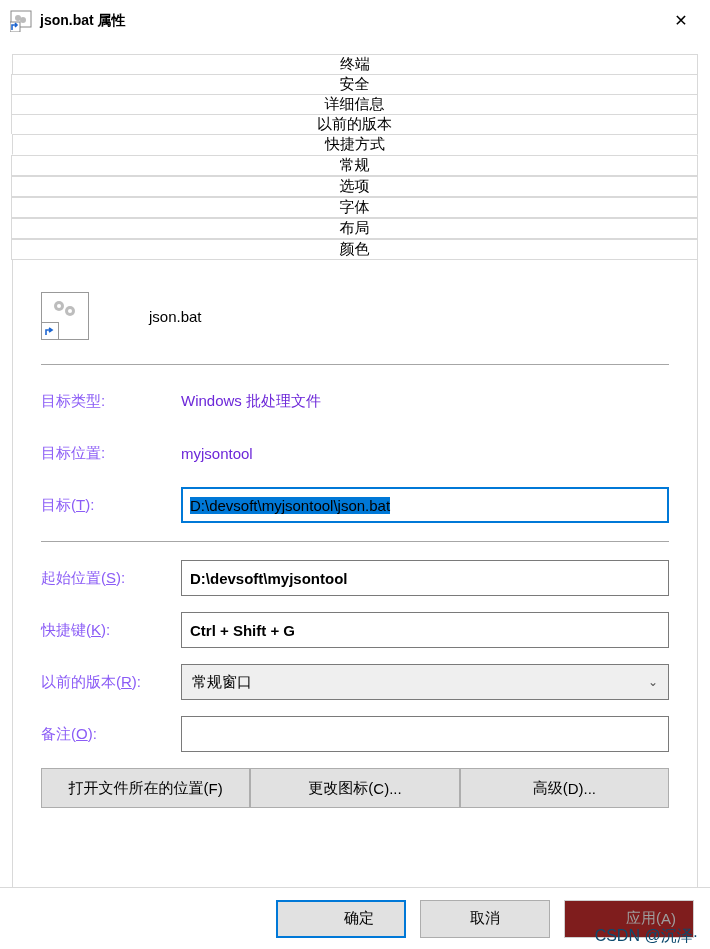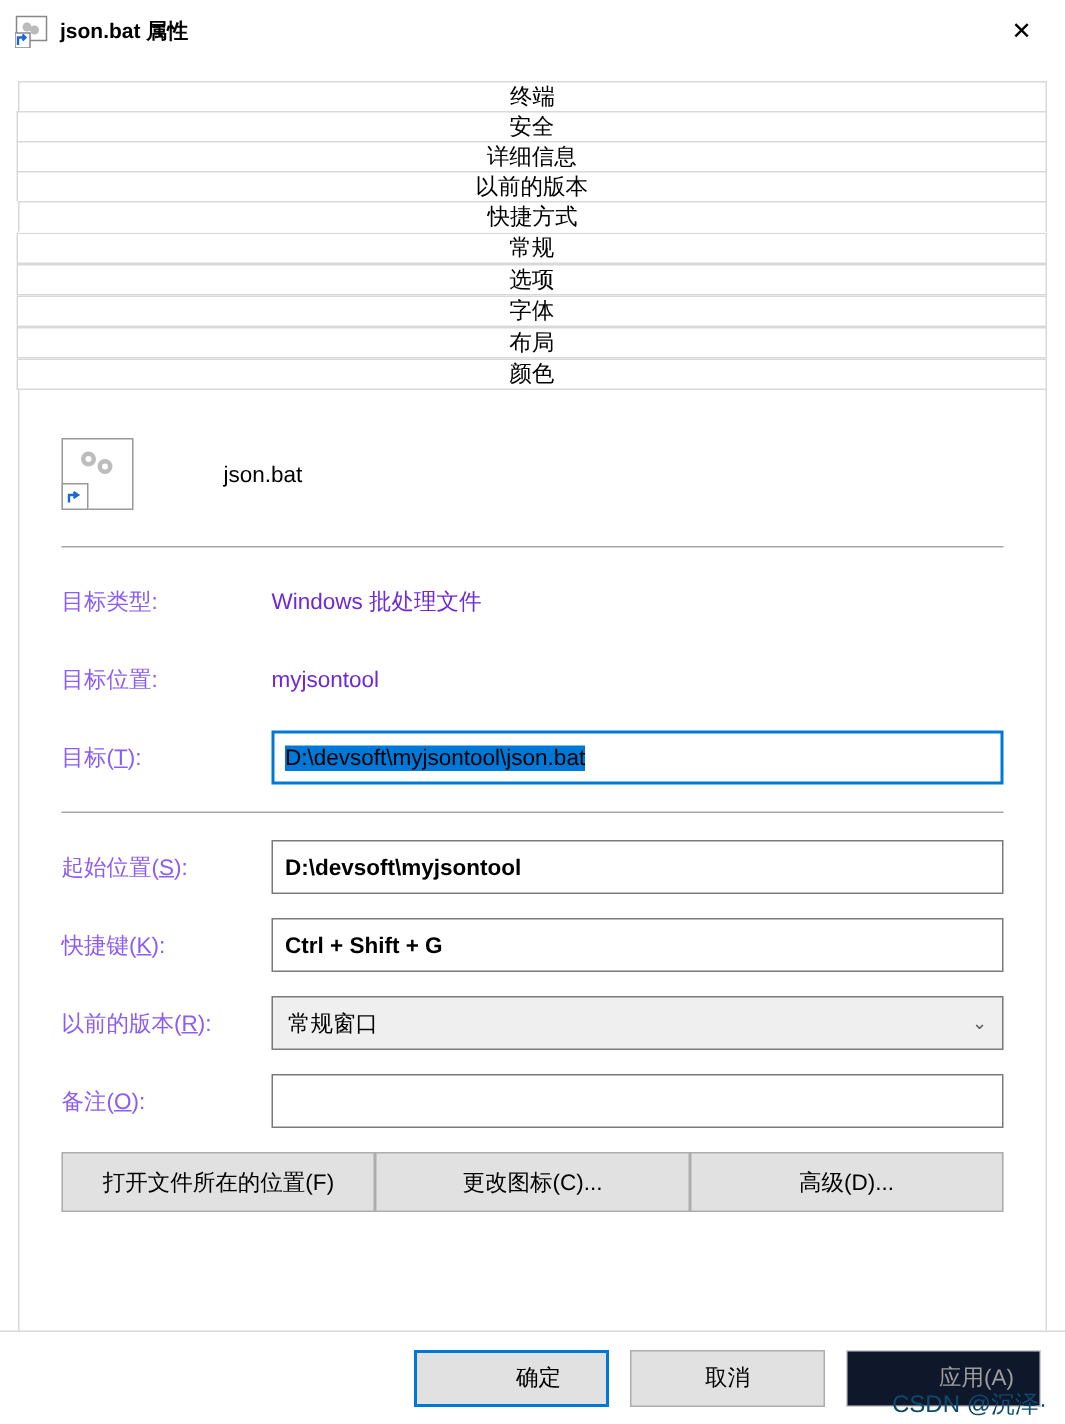--- a/index.html
+++ b/index.html
@@ -82,21 +82,21 @@
   .bottom-bar {
     position: absolute; left: 0; right: 0; bottom: 0; height: 62px;
     border-top: 1px solid #d9d9d9; display: flex; justify-content: flex-end;
     align-items: center; gap: 14px; padding: 0 16px; background: #fff;
   }
   .bottom-bar .btn2 {
     width: 130px; height: 38px; border: 1px solid #adadad; background: #e1e1e1;
     display: flex; align-items: center; justify-content: center; font-size: 15px;
   }
   .bottom-bar .btn2.primary { border: 2px solid #0078d7; background: #e1e1e1; padding-left: 36px; }
-  .bottom-bar .btn2.disabled { color: #9e9e9e; background: #0f172a; border-color: #cfcfcf; padding-left: 44px; }
+  .bottom-bar .btn2.disabled { color: #9e9e9e; background: #7f1d1d; border-color: #cfcfcf; padding-left: 44px; }
 
   .watermark {
     position: absolute; right: 12px; bottom: 2px; font-size: 16px; color: #0c4a6e; z-index: 5;
   }
 </style>
 </head>
 <body>
 
 <div class="titlebar">
   <div class="icon-wrap">

